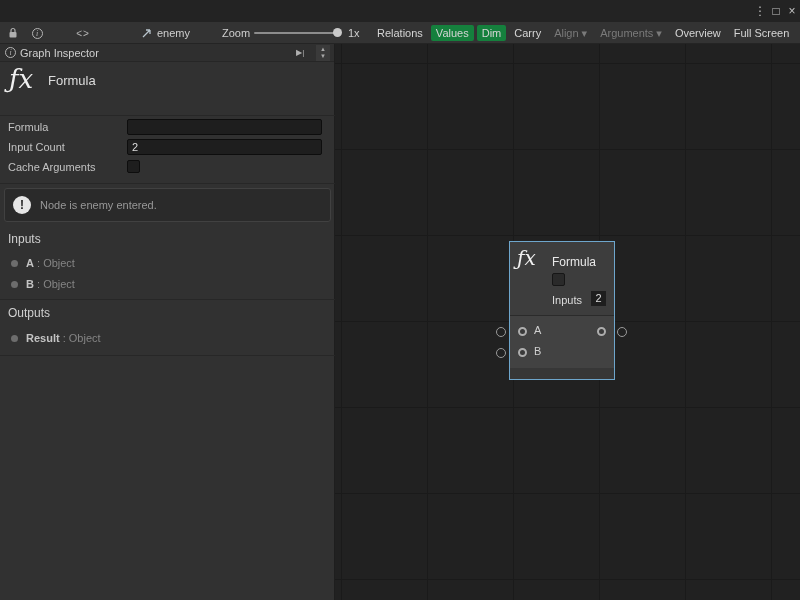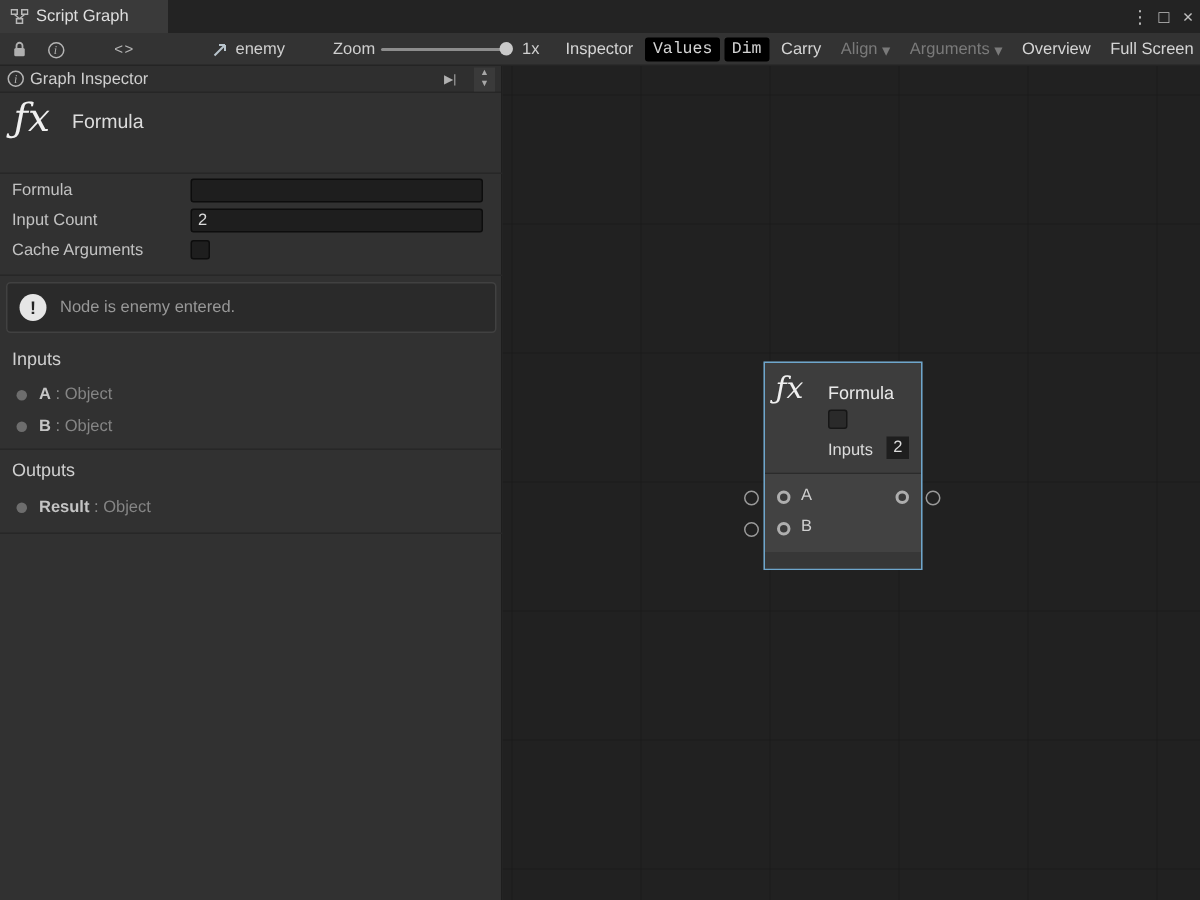--- a/index.html
+++ b/index.html
@@ -15,21 +15,21 @@
 
   
   #toolbar { left:0; top:22px; width:800px; height:22px; background:#333333; border-bottom:1px solid #242424; }
   .ticon { top:22px; height:22px; display:flex; align-items:center; justify-content:center; color:#b5b5b5; }
   .circle-i { width:11px; height:11px; border:1px solid #b5b5b5; border-radius:50%; font-size:8px; line-height:9px; text-align:center; color:#b5b5b5; font-style:italic; font-family:"Liberation Serif", serif; }
   .tlabel { top:22px; height:22px; line-height:22px; color:#cfcfcf; }
   #zoom-track { left:254px; top:32px; width:84px; height:2px; background:#8d8d8d; border-radius:1px; }
   #zoom-knob { left:333px; top:28px; width:9px; height:9px; border-radius:50%; background:#c9c9c9; }
   #tbuttons { left:372px; top:22px; height:22px; display:flex; align-items:center; gap:3px; }
   .tbtn { padding:2px 5px; color:#d5d5d5; white-space:nowrap; border-radius:2px; display:flex; gap:3px; align-items:center; }
-  .tbtn.active { background:#000000;font-family:Liberation Mono, monospace; }
+  .tbtn.active { background:#15803d; }
   .tbtn.disabled { color:#7a7a7a; }
   .tbtn.disabled span { color:#7a7a7a; }
 
   
   #inspector { left:0; top:44px; width:335px; height:556px; background:#313131; border-right:1px solid #1e1e1e; }
   #insp-header { left:0; top:0; width:100%; height:18px; background:#2f2f2f; border-bottom:1px solid #262626; }
   .divider { left:0; width:335px; height:1px; background:#272727; }
   .field-label { left:8px; height:17px; line-height:17px; color:#c2c2c2; }
   .field-input { left:127px; width:195px; height:16px; background:#1e1e1e; border:1px solid #0d0d0d; border-radius:2px; color:#dcdcdc; line-height:14px; padding:0 4px; }
   .checkbox { width:13px; height:13px; background:#1e1e1e; border:1px solid #0d0d0d; border-radius:2px; }
@@ -58,29 +58,20 @@
   .ext-circle { width:10px; height:10px; border-radius:50%; border:1px solid #9a9a9a; background:transparent; }
 
   .scrollbox { left:316px; top:1px; width:14px; height:16px; background:#3a3a3a; display:flex; flex-direction:column; align-items:center; justify-content:center; color:#a8a8a8; font-size:6px; line-height:7px; }
 </style>
 </head>
 <body>
 
 <div id="stage">
 
   <div class="abs" id="titlebar">
-    <div class="abs" id="tab">
-      <svg width="12" height="12" viewBox="0 0 12 12">
-          <rect x="0.5" y="1.5" width="4" height="3" fill="none" stroke="#b8b8b8"></rect>
-          <rect x="7.5" y="1.5" width="4" height="3" fill="none" stroke="#b8b8b8"></rect>
-          <rect x="4" y="7.5" width="4" height="3" fill="none" stroke="#b8b8b8"></rect>
-          <path d="M2.5 4.5 L6 7.5 M9.5 4.5 L6 7.5" stroke="#b8b8b8" fill="none"></path>
-        </svg>
-      <span>Script Graph</span>
-    </div>
     <div class="abs wctl" style="left:752px;">⋮</div>
     <div class="abs wctl" style="left:768px;">□</div>
     <div class="abs wctl" style="left:784px;">×</div>
   </div>
 
   <div class="abs" id="toolbar"></div>
   <div class="abs ticon" style="left:6px; width:14px;">
     <svg width="10" height="12" viewBox="0 0 10 12">
         <path d="M3 5 V3.5 a2 2 0 0 1 4 0 V5" fill="none" stroke="#b0b0b0" stroke-width="1.2"></path>
         <rect x="1.5" y="5" width="7" height="5.5" rx="1" fill="#b0b0b0"></rect>
@@ -98,21 +89,21 @@
   </div>
   <div class="abs tlabel" style="left:157px;">enemy</div>
 
   <div class="abs tlabel" style="left:222px;">Zoom</div>
   <div class="abs" id="zoom-track"></div>
   <div class="abs" id="zoom-knob"></div>
   <div class="abs tlabel" style="left:348px;">1x</div>
 
   <div class="abs" id="tbuttons">
     <div class="tbtn">
-        <span>Inspector</span>
+        <span>Relations</span>
       </div>
     <div class="tbtn active">
         <span>Values</span>
       </div>
     <div class="tbtn active">
         <span>Dim</span>
       </div>
     <div class="tbtn">
         <span>Carry</span>
       </div>

